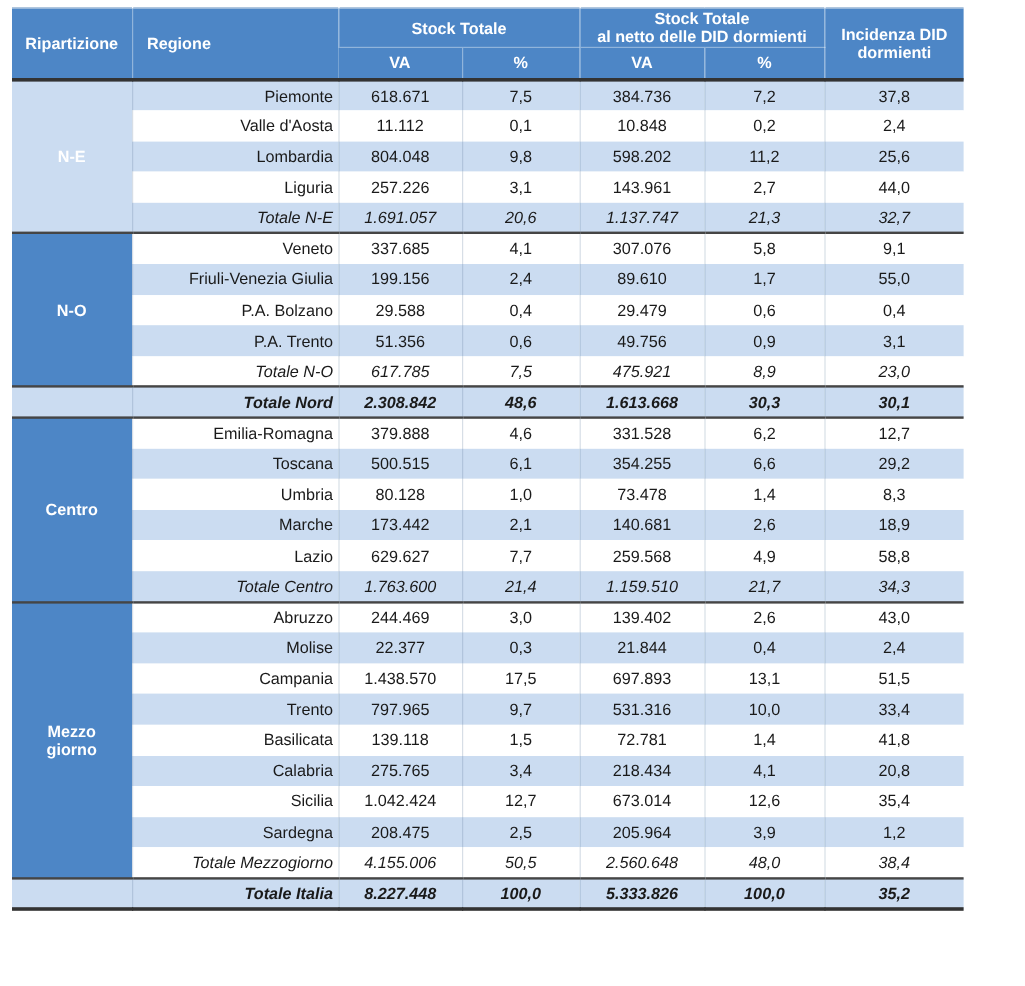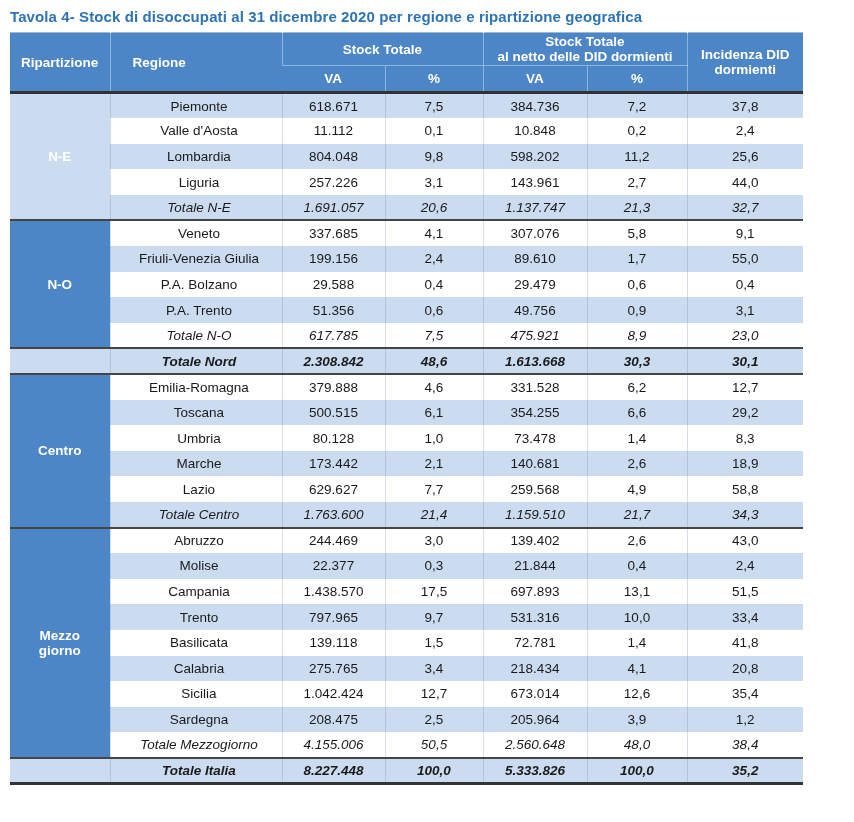--- a/index.html
+++ b/index.html
@@ -43,51 +43,50 @@
     height:25.6px;font-size:13.5px;vertical-align:middle;
     border-left:1px solid rgba(110,135,165,.28);
     background:#ffffff;padding:0 4px;
   }
   tbody tr.band td{background:var(--band-blue);}
   tbody td.rip{
     background:var(--header-blue);color:#fff;font-weight:bold;
     text-align:center;font-size:13.5px;padding:0 27px;
     overflow-wrap:anywhere;line-height:15px;border-left:none;
   }
-  tbody td.reg{text-align:center;padding-left:10px;}
+  tbody td.reg{text-align:right;padding-left:10px;}
   tbody td.num{text-align:center;}
   tbody tr.tot td{font-style:italic;}
   tbody tr.grand td{font-style:italic;font-weight:bold;}
   tbody tr.section-top td{border-top:2px solid #454545;}
   .footer{
     font-style:italic;font-size:12px;color:#000;
     margin:15px 0 0 0;
   }
 </style>
 </head>
 <body>
 
 <div class="page">
 
-  <h1 class="title">Tavola 4- Stock di disoccupati al 31 dicembre 2020 per regione e ripartizione geografica</h1>
 
   <table class="tbl">
     <colgroup>
       <col style="width:100px">
         <col style="width:172px">
       <col style="width:103px">
         <col style="width:98px">
       <col style="width:104px">
         <col style="width:100px">
       <col style="width:116px">
     </colgroup>
     <thead>
       <tr class="toprow">
         <th class="rip-h" rowspan="2">Ripartizione</th>
-        <th rowspan="2" style="text-align:left;padding-left:22px;">Regione</th>
+        <th rowspan="2" style="text-align:left;padding-left:12px;">Regione</th>
         <th colspan="2">Stock Totale</th>
         <th colspan="2">
           <span>Stock Totale</span><br>
           <span>al netto delle DID dormienti</span>
         </th>
         <th rowspan="2">
           <span>Incidenza DID</span><br>
           <span>dormienti</span>
         </th>
       </tr>

